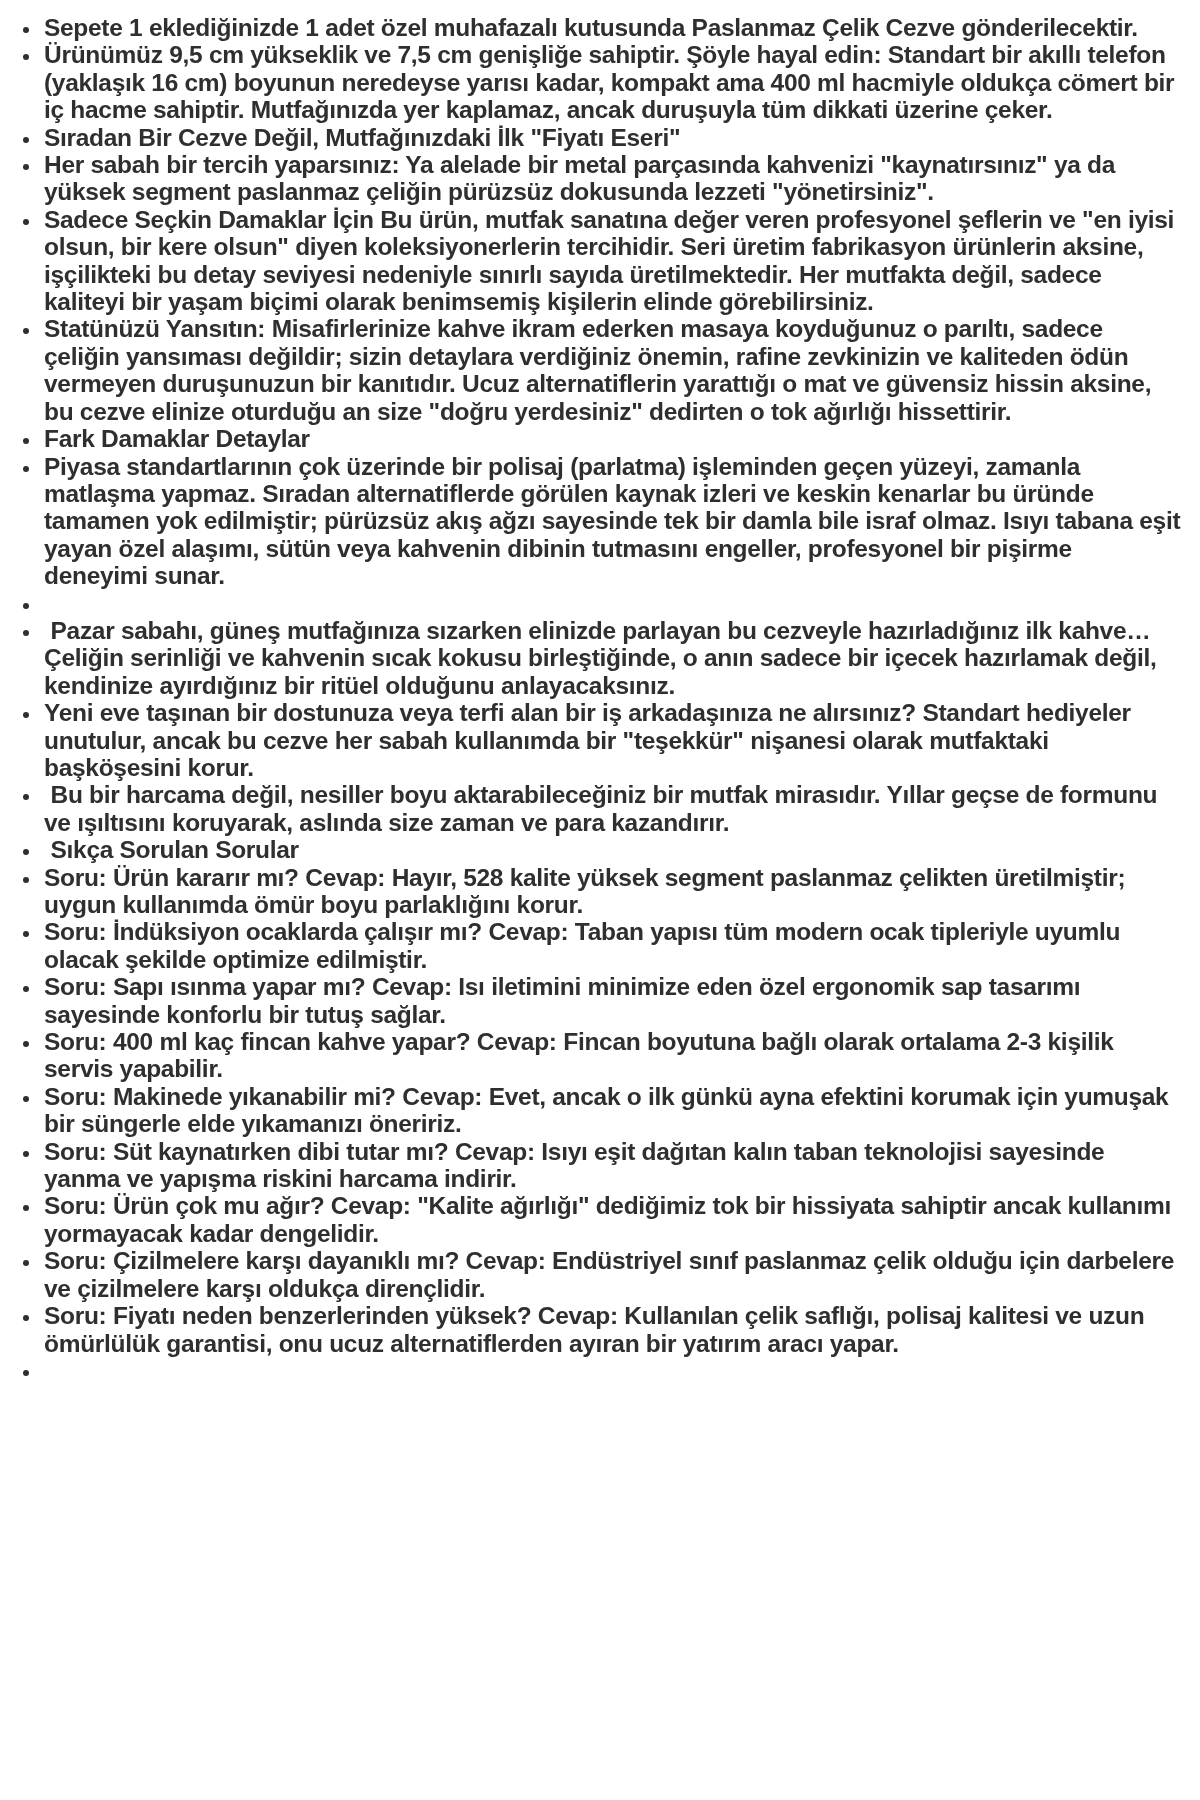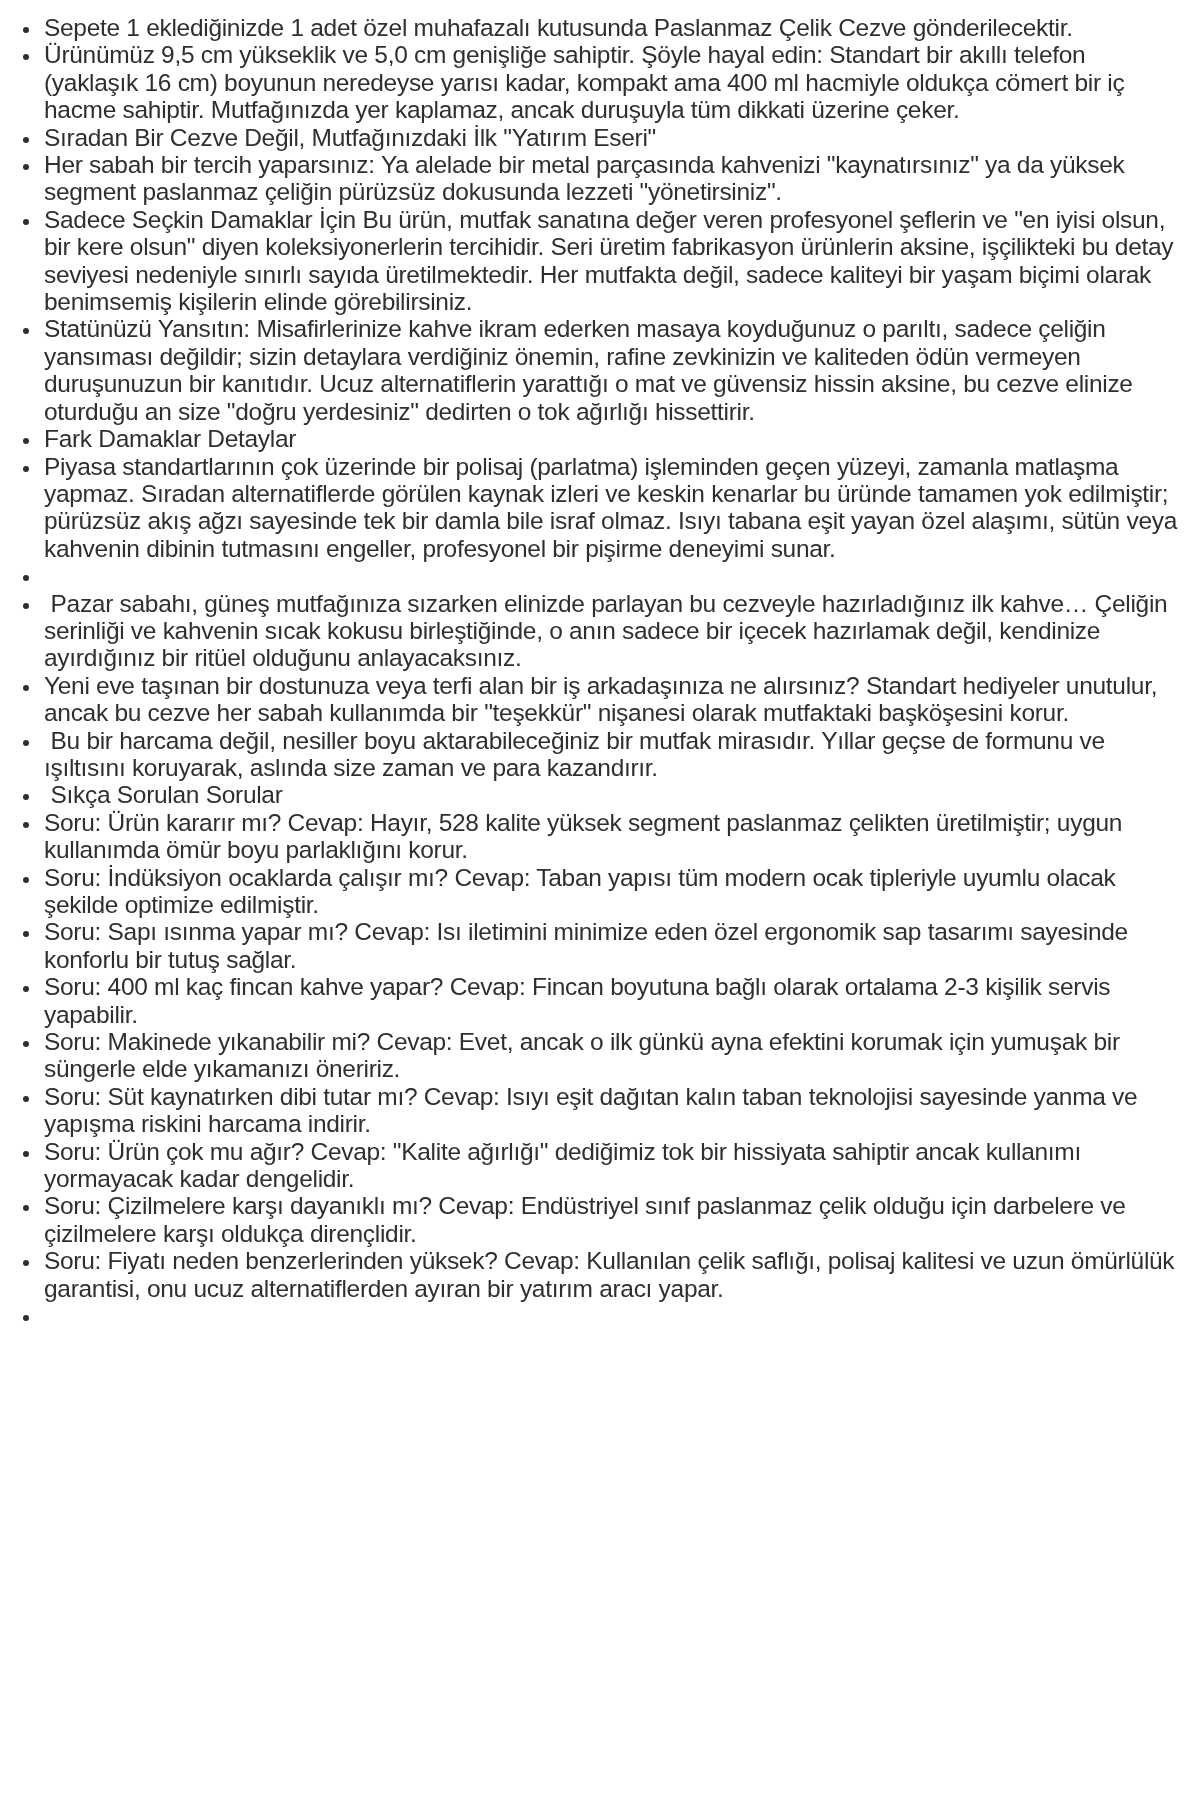--- a/index.html
+++ b/index.html
@@ -1,19 +1,19 @@
 <!DOCTYPE html>
 <html lang="tr" style="--text-color: #2f2f2f; --bg-color: #ffffff;"><head>
 <meta charset="utf-8">
 <style>
   :root {
     --text-color: #2f2f2f;
     --bg-color: #ffffff;
   }
-  * { box-sizing: border-box; }
+  * { box-sizing: border-box; font-weight: bold; }
   html, body {
     margin: 0;
     padding: 0;
     background: var(--bg-color);
   }
   body {
     width: 1200px;
     min-height: 1800px;
     font-family: "Liberation Sans", "DejaVu Sans", sans-serif;
     color: var(--text-color);
@@ -37,22 +37,22 @@
     color: var(--text-color);
     font-size: 0.85em;
   }
 </style>
 </head>
 <body>
 
 <main>
   <ul class="product-bullets">
       <li>Sepete 1 eklediğinizde 1 adet özel muhafazalı kutusunda Paslanmaz Çelik Cezve gönderilecektir.</li>
-      <li>Ürünümüz 9,5 cm yükseklik ve 5,0 cm genişliğe sahiptir. Şöyle hayal edin: Standart bir akıllı telefon (yaklaşık 16 cm) boyunun neredeyse yarısı kadar, kompakt ama 400 ml hacmiyle oldukça cömert bir iç hacme sahiptir. Mutfağınızda yer kaplamaz, ancak duruşuyla tüm dikkati üzerine çeker.</li>
-      <li>Sıradan Bir Cezve Değil, Mutfağınızdaki İlk "Yatırım Eseri"</li>
+      <li>Ürünümüz 9,5 cm yükseklik ve 7,5 cm genişliğe sahiptir. Şöyle hayal edin: Standart bir akıllı telefon (yaklaşık 16 cm) boyunun neredeyse yarısı kadar, kompakt ama 400 ml hacmiyle oldukça cömert bir iç hacme sahiptir. Mutfağınızda yer kaplamaz, ancak duruşuyla tüm dikkati üzerine çeker.</li>
+      <li>Sıradan Bir Cezve Değil, Mutfağınızdaki İlk "Fiyatı Eseri"</li>
       <li>Her sabah bir tercih yaparsınız: Ya alelade bir metal parçasında kahvenizi "kaynatırsınız" ya da yüksek segment paslanmaz çeliğin pürüzsüz dokusunda lezzeti "yönetirsiniz".</li>
       <li>Sadece Seçkin Damaklar İçin Bu ürün, mutfak sanatına değer veren profesyonel şeflerin ve "en iyisi olsun, bir kere olsun" diyen koleksiyonerlerin tercihidir. Seri üretim fabrikasyon ürünlerin aksine, işçilikteki bu detay seviyesi nedeniyle sınırlı sayıda üretilmektedir. Her mutfakta değil, sadece kaliteyi bir yaşam biçimi olarak benimsemiş kişilerin elinde görebilirsiniz.</li>
       <li>Statünüzü Yansıtın: Misafirlerinize kahve ikram ederken masaya koyduğunuz o parıltı, sadece çeliğin yansıması değildir; sizin detaylara verdiğiniz önemin, rafine zevkinizin ve kaliteden ödün vermeyen duruşunuzun bir kanıtıdır. Ucuz alternatiflerin yarattığı o mat ve güvensiz hissin aksine, bu cezve elinize oturduğu an size "doğru yerdesiniz" dedirten o tok ağırlığı hissettirir.</li>
       <li>Fark Damaklar Detaylar</li>
       <li>Piyasa standartlarının çok üzerinde bir polisaj (parlatma) işleminden geçen yüzeyi, zamanla matlaşma yapmaz. Sıradan alternatiflerde görülen kaynak izleri ve keskin kenarlar bu üründe tamamen yok edilmiştir; pürüzsüz akış ağzı sayesinde tek bir damla bile israf olmaz. Isıyı tabana eşit yayan özel alaşımı, sütün veya kahvenin dibinin tutmasını engeller, profesyonel bir pişirme deneyimi sunar.</li>
       <li></li>
       <li> Pazar sabahı, güneş mutfağınıza sızarken elinizde parlayan bu cezveyle hazırladığınız ilk kahve… Çeliğin serinliği ve kahvenin sıcak kokusu birleştiğinde, o anın sadece bir içecek hazırlamak değil, kendinize ayırdığınız bir ritüel olduğunu anlayacaksınız.</li>
       <li>Yeni eve taşınan bir dostunuza veya terfi alan bir iş arkadaşınıza ne alırsınız? Standart hediyeler unutulur, ancak bu cezve her sabah kullanımda bir "teşekkür" nişanesi olarak mutfaktaki başköşesini korur.</li>
       <li> Bu bir harcama değil, nesiller boyu aktarabileceğiniz bir mutfak mirasıdır. Yıllar geçse de formunu ve ışıltısını koruyarak, aslında size zaman ve para kazandırır.</li>
       <li> Sıkça Sorulan Sorular</li>

